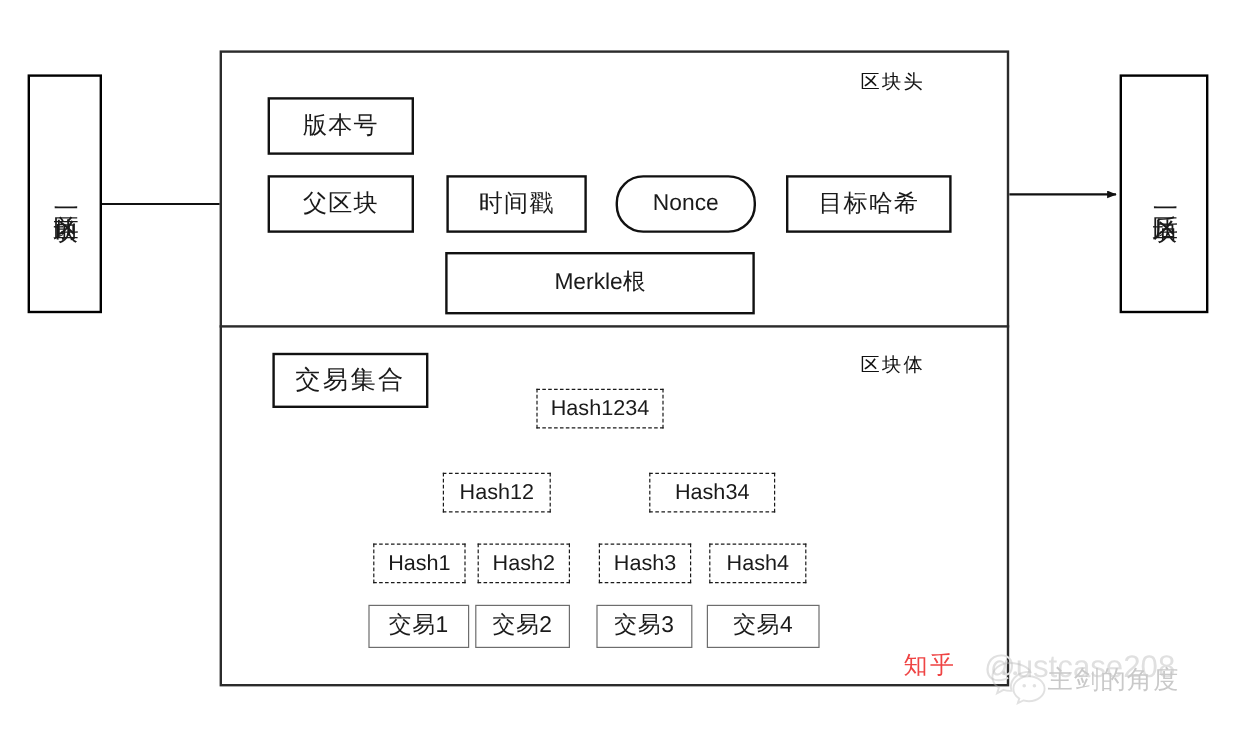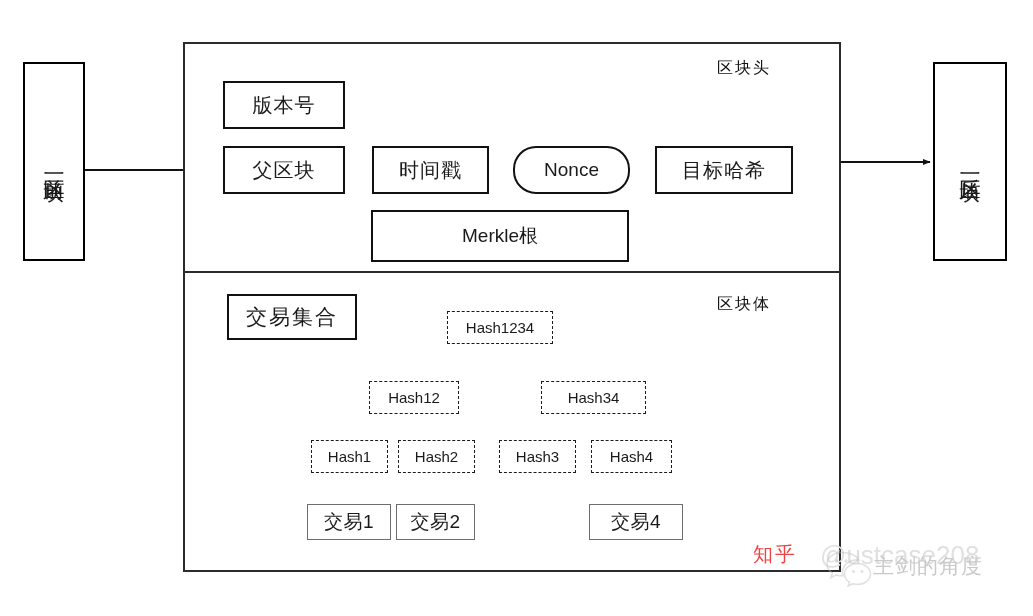--- a/index.html
+++ b/index.html
@@ -74,22 +74,23 @@
   
   .set-box {
     border: 2.5px solid #111111;
     font-size: 21px;
     letter-spacing: 2px;
   }
 
   
   .hash-box {
     border: 1.5px dashed #1a1a1a;
-    font-size: 15px;
+    font-size: 18px;
     letter-spacing: 0;
+    margin-top: 13px;
   }
 
   
   .tx-box {
     border: 1.6px solid #6d6d6d;
     font-size: 19px;
     letter-spacing: 0.5px;
   }
 
   
@@ -198,20 +199,21 @@
   <div class="box hash-box" style="left:398px; top:440px; width:77px; height:33px;">Hash2</div>
 
   <div class="box hash-box" style="left:499px; top:440px; width:77px; height:33px;">Hash3</div>
 
   <div class="box hash-box" style="left:591px; top:440px; width:81px; height:33px;">Hash4</div>
 
   <div class="box tx-box" style="left:307px; top:504px; width:84px; height:36px;">交易1</div>
 
   <div class="box tx-box" style="left:396px; top:504px; width:79px; height:36px;">交易2</div>
 
+  <div class="box tx-box" style="left:497px; top:504px; width:80px; height:36px;">交易3</div>
 
   <div class="box tx-box" style="left:589px; top:504px; width:94px; height:36px;">交易4</div>
 
   <div class="wm wm-zhihu" style="left:753px; top:541px;">知乎</div>
 
   <div class="wm wm-handle" style="left:820px; top:540px;">@ustcase208</div>
 
   <svg class="wm wm-wechat-icon" style="left:824px; top:548px;" width="48" height="40" viewBox="0 0 48 40" xmlns="http://www.w3.org/2000/svg">
     <path d="M17.5 4.5c-8 0-14.5 5.2-14.5 11.6 0 3.6 2.1 6.9 5.4 9l-1.5 4.6 5.4-2.8c1.7.5 3.4.8 5.2.8.5 0 1 0 1.5-.1-.4-1.1-.6-2.2-.6-3.4 0-6.8 6.6-12.3 14.8-12.3.5 0 1 0 1.5.1C33.4 8.2 26.2 4.5 17.5 4.5z" fill="none" stroke="#b9b9b9" stroke-width="1.6"></path>
     <circle cx="12.5" cy="13" r="1.7" fill="#b9b9b9"></circle>

